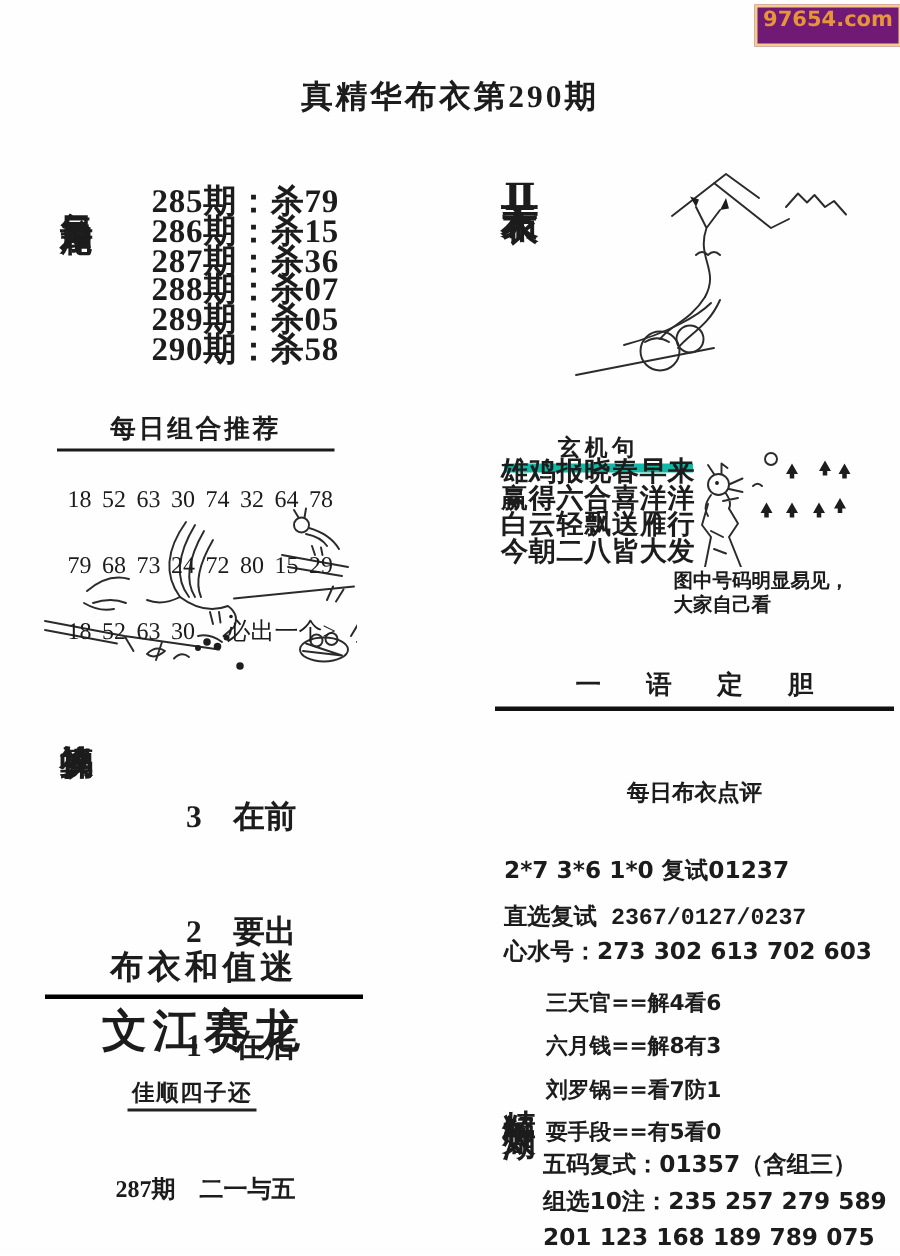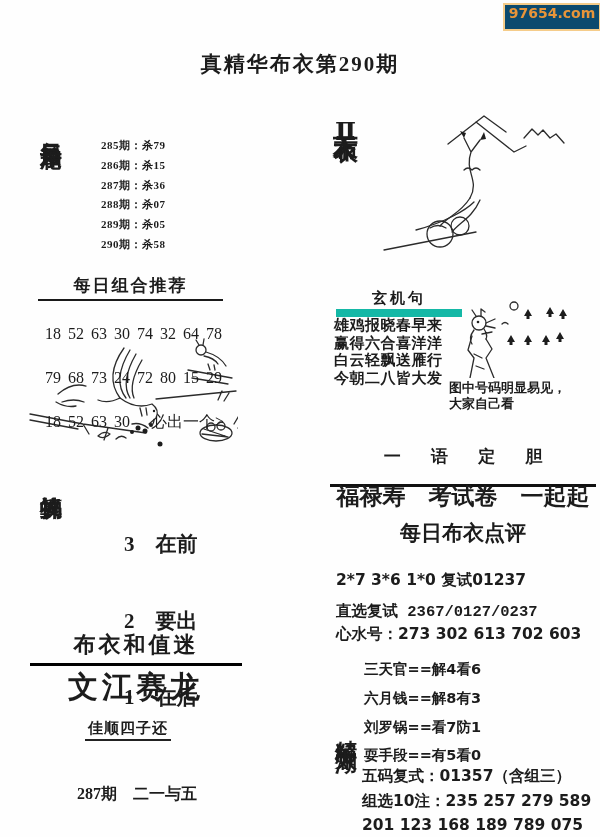--- a/index.html
+++ b/index.html
@@ -3,26 +3,26 @@
 <meta charset="utf-8">
 <style>
   html,body{margin:0;padding:0;background:#ffffff;}
   #page{position:relative;width:600px;height:837px;background:#fefefe;overflow:hidden;
         font-family:"Liberation Serif","DejaVu Serif",serif;color:#1c1c1c;}
   .abs{position:absolute;}
   .vtext{writing-mode:vertical-rl;text-orientation:upright;font-weight:bold;}
   .sans{font-family:"DejaVu Sans","Liberation Sans",sans-serif;}
 
   #badge{left:503px;top:3px;width:94px;height:24px;line-height:24px;text-align:center;
-         border:2px solid #f5cc8a;background:#0c4a6e;color:#e8953a;
+         border:2px solid #f5cc8a;background:#701a75;color:#e8953a;
          font:bold 14px "DejaVu Sans","Liberation Sans",sans-serif;}
   #title{left:0;top:50px;width:600px;text-align:center;font-size:21px;font-weight:bold;letter-spacing:2px;}
 
   #dk-label{left:36px;top:124px;font-size:22px;height:132px;letter-spacing:2px;}
-  #dk-rows{left:101px;top:124px;font-size:11px;font-weight:bold;line-height:19.8px;letter-spacing:.5px;margin-top:12px;}
+  #dk-rows{left:101px;top:124px;font-size:22px;font-weight:bold;line-height:19.8px;letter-spacing:.5px;}
 
   #combo-header{left:38px;top:274px;width:185px;text-align:center;font-size:17px;font-weight:bold;
                 letter-spacing:2px;border-bottom:2px solid #1a1a1a;padding-bottom:2px;}
   #combo-rows{left:45px;top:297px;font-size:16px;font-weight:normal;line-height:14.8px;
               word-spacing:3px;white-space:pre;z-index:2;}
   #combo-watermark{left:58px;top:348px;font-size:72px;font-weight:bold;color:#c9c4e0;opacity:.55;
                    letter-spacing:8px;z-index:0;}
   #birds-art{left:28px;top:336px;z-index:1;}
 
   #ant-label{left:36px;top:479px;font-size:22px;height:102px;}
@@ -32,30 +32,30 @@
              letter-spacing:3px;border-bottom:3px solid #000;padding-bottom:3px;}
   #hz-answer{left:30px;top:667px;width:212px;text-align:center;font-size:30px;font-weight:bold;letter-spacing:4px;}
   #hz-mini{left:85px;top:719px;font-size:15px;font-weight:bold;letter-spacing:1px;
            border-bottom:2px solid #222;padding:0 3px 1px;}
   #hz-rows{left:77px;top:740px;font-size:16px;font-weight:bold;line-height:21.5px;white-space:pre;}
 
   #brand-label{left:329px;top:117px;font-size:25px;height:140px;}
   #mountain-art{left:356px;top:110px;}
 
   #mys-header{left:336px;top:289px;width:126px;text-align:center;font-size:15px;font-weight:bold;
-              letter-spacing:3px;border-bottom:8px solid #14b8a6;padding-bottom:1px;}
-  #poem{left:334px;top:306px;font-size:15px;font-weight:bold;line-height:17.6px;letter-spacing:.5px;margin-top:11px;}
+              letter-spacing:3px;border-bottom:6px solid #14b8a6;padding-bottom:1px;}
+  #poem{left:334px;top:306px;font-size:18px;font-weight:bold;line-height:17.6px;letter-spacing:.5px;}
   #cliff-art{left:452px;top:296px;}
   #mys-caption{left:449px;top:380px;font:bold 13px "DejaVu Sans","Liberation Sans",sans-serif;
                line-height:16px;white-space:pre-line;}
 
   #yd-header{left:330px;top:445px;width:266px;text-align:center;font-size:17px;font-weight:bold;
-             letter-spacing:13px;text-indent:13px;border-bottom:3px solid #111;padding-bottom:16px;}
+             letter-spacing:13px;text-indent:13px;border-bottom:3px solid #111;padding-bottom:3px;}
   #yd-answer{left:328px;top:481px;width:270px;text-align:center;font-size:23px;font-weight:bold;}
-  #yd-sub{left:330px;top:519px;width:266px;text-align:center;font-size:21px;font-weight:bold;}
+  #yd-sub{left:330px;top:519px;width:266px;text-align:center;font-size:15px;font-weight:bold;}
 
   .numline{font:bold 15.5px "DejaVu Sans","Liberation Sans",sans-serif;}
   #num1{left:336px;top:550px;margin-top:20px;}
   #num2{left:336px;top:601px;font-family:Liberation Mono, monospace;}
   #num3{left:336px;top:624px;}
 
   #th-rows{left:364px;top:655px;font:bold 14.5px "DejaVu Sans","Liberation Sans",sans-serif;line-height:28.8px;}
   #th-label{left:331px;top:722px;font-size:22px;height:118px;letter-spacing:4px;}
   #th-wuma{left:362px;top:766px;}
   #th-zu1{left:362px;top:791px;}
@@ -166,21 +166,20 @@
       <path d="M55,46 l4,-7 l4,7 l-2.5,0 l0,3 l-3,0 l0,-3 z"></path>
       <path d="M72,46 l4,-7 l4,7 l-2.5,0 l0,3 l-3,0 l0,-3 z"></path>
       <path d="M90,46 l4,-7 l4,7 l-2.5,0 l0,3 l-3,0 l0,-3 z"></path>
       <path d="M104,43 l4,-7 l4,7 l-2.5,0 l0,3 l-3,0 l0,-3 z"></path>
     </g>
   </svg>
   <div id="mys-caption" class="abs">图中号码明显易见，
 大家自己看</div>
 
   <div id="yd-header" class="abs">一 语 定 胆</div>
-  <div id="yd-answer" class="abs">福禄寿　考试卷　一起起</div>
   <div id="yd-sub" class="abs sans">每日布衣点评</div>
 
   <div id="num1" class="abs numline">2*7 3*6 1*0 复试01237</div>
   <div id="num2" class="abs numline">直选复试 2367/0127/0237</div>
   <div id="num3" class="abs numline">心水号：273 302 613 702 603</div>
 
   <div id="th-rows" class="abs">
     <div>三天官==解4看6</div>
     <div>六月钱==解8有3</div>
     <div>刘罗锅==看7防1</div>

